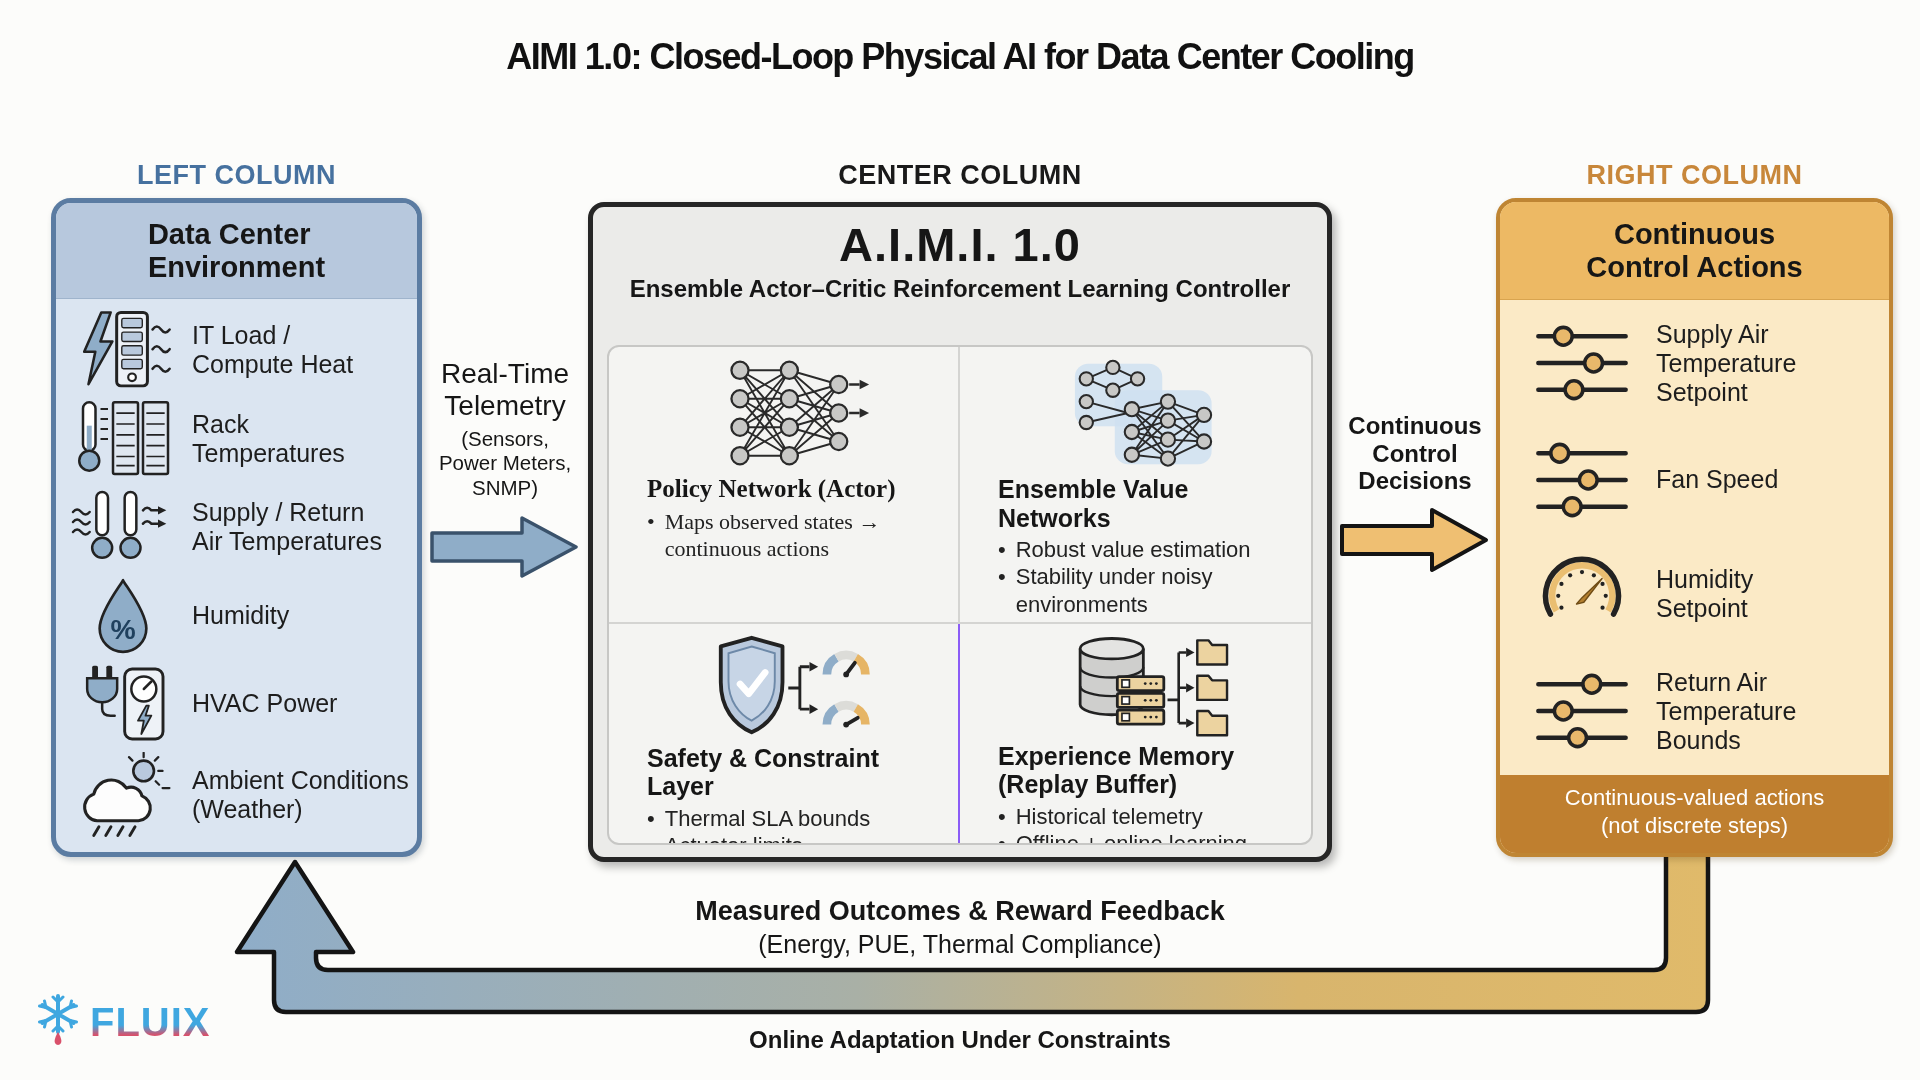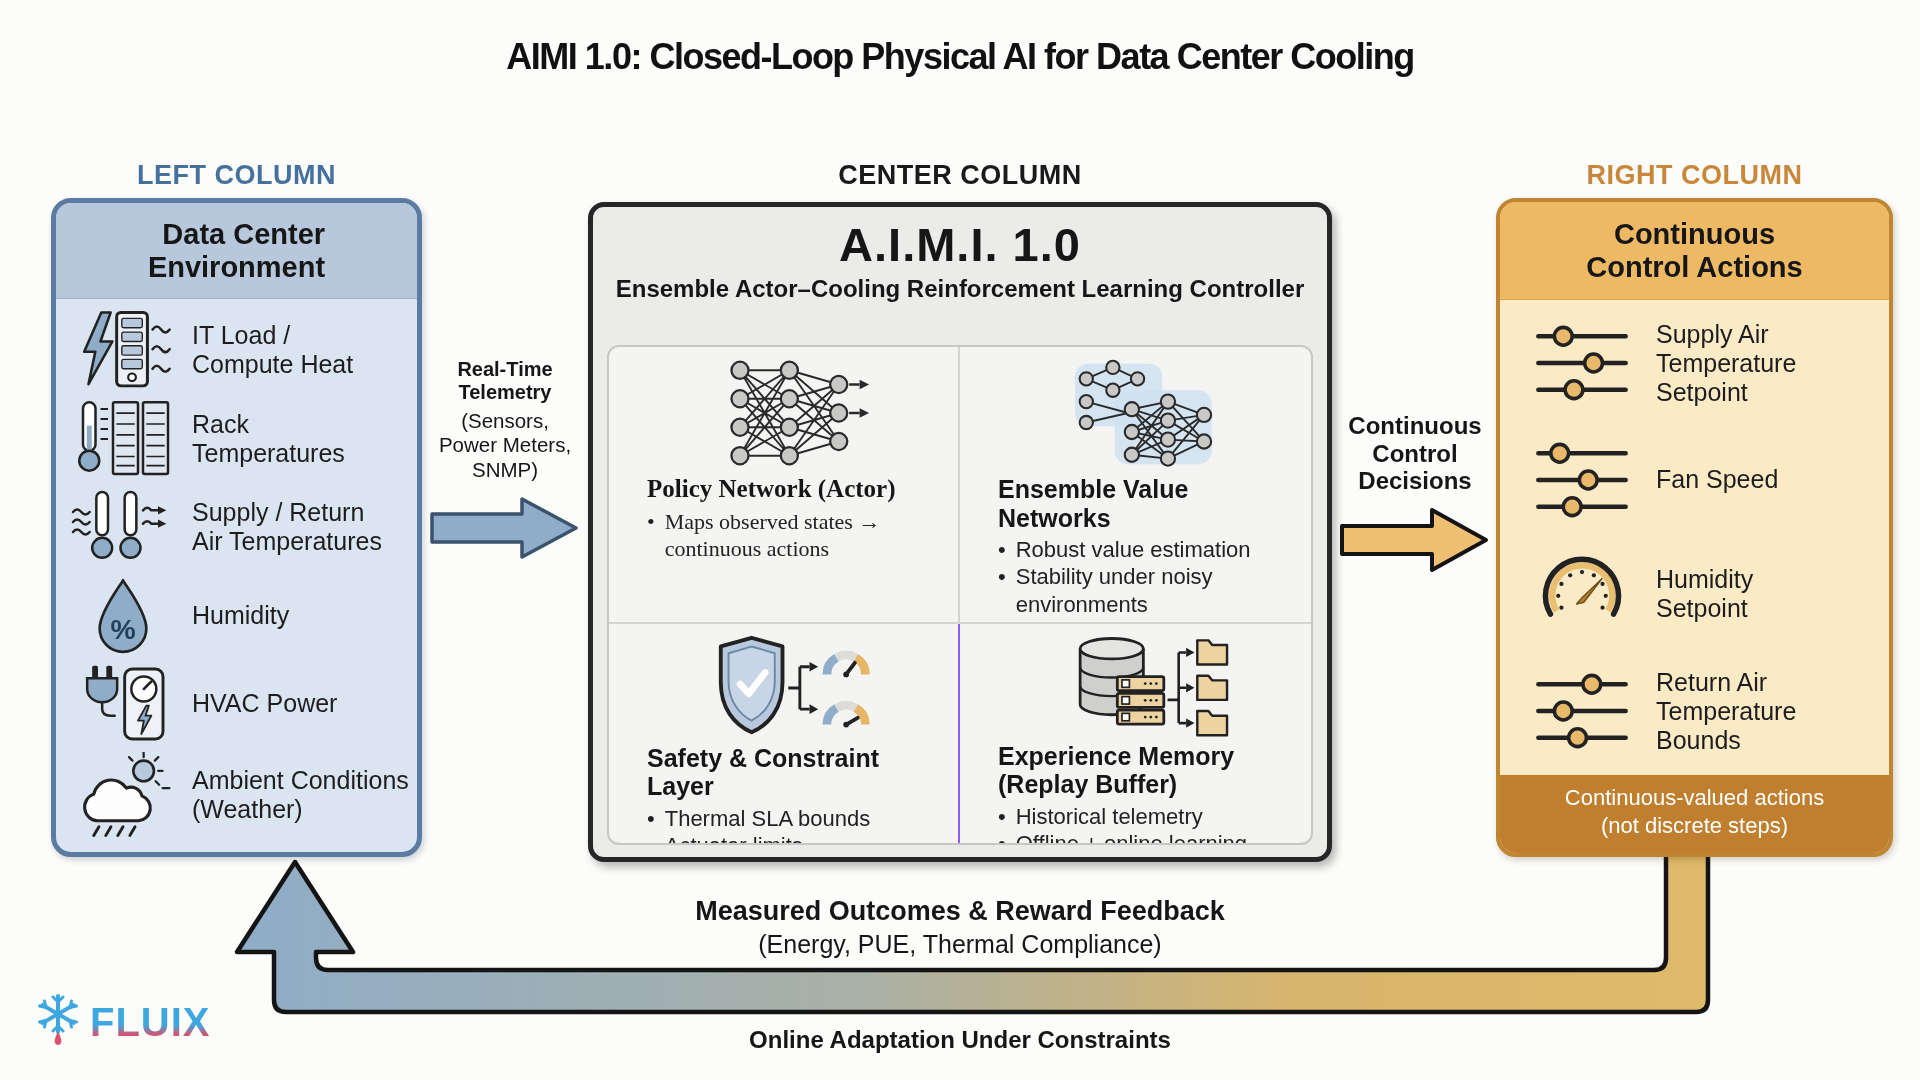--- a/index.html
+++ b/index.html
@@ -23,32 +23,32 @@
   .col-label.right  { left:1496px; width:397px; color:#c8873a; }
 
   
   .left-panel {
     position:absolute; left:51px; top:198px; width:371px; height:659px;
     background:#dbe5f1; border:5px solid #5b7ca2; border-radius:20px;
     overflow:hidden; box-shadow:2px 3px 6px rgba(20,40,60,.2); z-index:2;
   }
   .left-panel header {
     background:#b7c8dd; height:96px; display:flex; align-items:center; justify-content:center;
-    text-align:right; font-size:29px; font-weight:800; line-height:1.12;
+    text-align:left; font-size:29px; font-weight:800; line-height:1.12;
     border-bottom:1px solid #9fb4cc; white-space:pre-line;
   }
   .lp-items { list-style:none; margin:0; padding:6px 6px 10px 6px; height:553px;
     display:flex; flex-direction:column; justify-content:space-around;border-radius:8px; }
   .lp-item { display:flex; align-items:center; gap:8px; }
   .li-icon { width:122px; min-width:122px; display:flex; justify-content:center; align-items:center; }
   .li-label { font-size:25px; line-height:1.16; white-space:pre-line; color:#1d1d1d; }
 
   
   .telemetry { position:absolute; left:428px; top:358px; width:154px; text-align:center; z-index:2; }
-  .telemetry .t1 { font-size:20px; font-weight:700; line-height:1.14; }
+  .telemetry .t1 { font-size:28px; font-weight:400; line-height:1.14; }
   .telemetry .t2 { font-size:20.5px; line-height:1.2; margin-top:5px; white-space:pre-line; }
   .telemetry svg { margin-top:14px; }
 
   
   .center-panel {
     position:absolute; left:588px; top:202px; width:744px; height:660px;
     background:#ebebe9; border:5px solid #262626; border-radius:16px;
     box-shadow:4px 5px 9px rgba(0,0,0,.28); z-index:2;
   }
   .cp-title { text-align:center; font-size:47px; font-weight:800; margin-top:10px; letter-spacing:1px; }
@@ -240,21 +240,21 @@
     <div class="t2">(Sensors,
 Power Meters,
 SNMP)</div>
     <svg width="150" height="64" viewBox="0 0 150 64">
       <polygon points="2,18 92,18 92,3 146,32 92,61 92,46 2,46" fill="#8fadc8" stroke="#3a526b" stroke-width="3.5" stroke-linejoin="round"></polygon>
     </svg>
   </div>
 
   <section class="center-panel">
     <div class="cp-title">A.I.M.I. 1.0</div>
-    <div class="cp-sub">Ensemble Actor–Cooling Reinforcement Learning Controller</div>
+    <div class="cp-sub">Ensemble Actor–Critic Reinforcement Learning Controller</div>
     <div class="cp-grid">
 
       <div class="quad q0">
         <span class="q-icon">
           <svg width="150" height="116" viewBox="0 0 158 120">
             <path d="M20 15L72 15M20 15L72 45M20 15L72 75M20 15L72 105M20 45L72 15M20 45L72 45M20 45L72 75M20 45L72 105M20 75L72 15M20 75L72 45M20 75L72 75M20 75L72 105M20 105L72 15M20 105L72 45M20 105L72 75M20 105L72 105M72 15L124 30M72 15L124 60M72 15L124 90M72 45L124 30M72 45L124 60M72 45L124 90M72 75L124 30M72 75L124 60M72 75L124 90M72 105L124 30M72 105L124 60M72 105L124 90" stroke="#2a2a2a" stroke-width="2" fill="none"></path>
             <g fill="#c8c8c6" stroke="#2a2a2a" stroke-width="2.4">
               <circle cx="20" cy="15" r="9"></circle>
                 <circle cx="20" cy="45" r="9"></circle>
                 <circle cx="20" cy="75" r="9"></circle>

